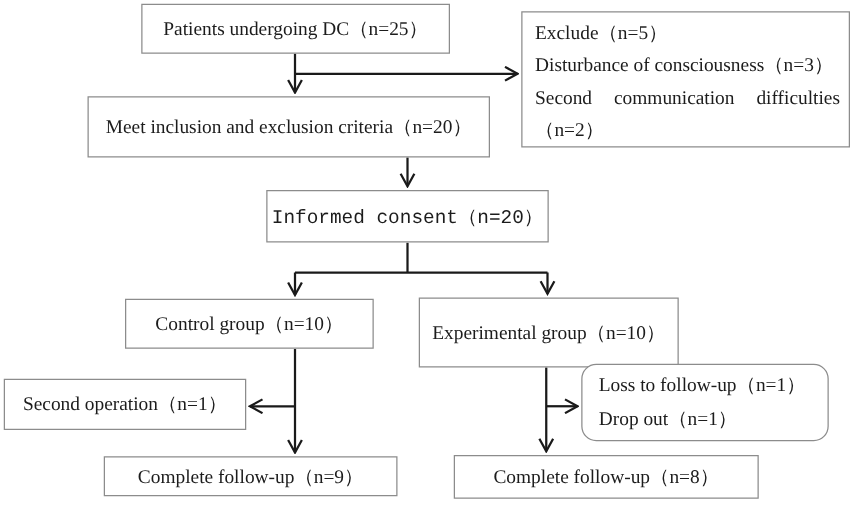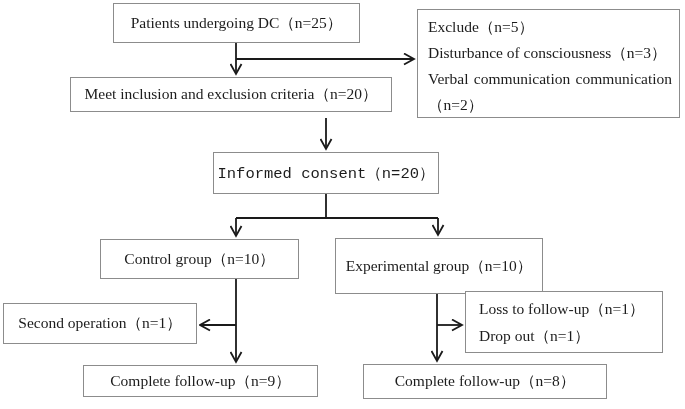--- a/index.html
+++ b/index.html
@@ -32,26 +32,26 @@
     white-space: nowrap;
     text-align: left;
   }
   .box.multiline {
     display: block;
     white-space: normal;
     text-align: left;
   }
   #box-patients   { left: 113px; top: 3px;   width: 247px; height: 40px; }
   #box-exclude    { left: 417px; top: 9px;   width: 263px; height: 109px; padding: 4px 7px 0 10px; line-height: 26px; }
-  #box-criteria   { left: 70px;  top: 77px;  width: 322px; height: 35px; }
+  #box-criteria   { left: 70px;  top: 77px;  width: 322px; height: 49px; }
   #box-consent    { left: 213px; top: 152px; width: 226px; height: 42px; font-family: Liberation Mono, monospace; }
   #box-control    { left: 100px; top: 239px; width: 199px; height: 40px; }
   #box-experimental { left: 335px; top: 238px; width: 208px; height: 56px; }
   #box-second-operation { left: 3px; top: 303px; width: 194px; height: 41px; }
-  #box-loss       { left: 465px; top: 291px; width: 198px; height: 62px; padding: 3px 12px 0 13px; line-height: 27px; }
+  #box-loss       { left: 465px; top: 291px; width: 198px; height: 62px; padding: 3px 12px 0 13px; line-height: 27px; border-radius: 12px; }
   #box-complete-control      { left: 83px;  top: 365px; width: 235px; height: 32px; }
   #box-complete-experimental { left: 363px; top: 364px; width: 244px; height: 35px; }
   .jline { text-align: justify; text-align-last: justify; }
 </style>
 </head>
 <body>
 
 <div class="canvas">
 
   <svg class="connectors" viewBox="0 0 685 409" xmlns="http://www.w3.org/2000/svg">
@@ -73,21 +73,21 @@
     <path d="M437 325 L462 325" marker-end="url(#ah)"></path>
   </svg>
 
   <div class="box" id="box-patients">
     <span>Patients undergoing DC（n=25）</span>
   </div>
 
   <div class="box multiline" id="box-exclude">
     <div>Exclude（n=5）</div>
     <div>Disturbance of consciousness（n=3）</div>
-    <div class="jline">Verbal communication communication</div>
+    <div class="jline">Second communication difficulties</div>
     <div>（n=2）</div>
   </div>
 
   <div class="box" id="box-criteria">
     <span>Meet inclusion and exclusion criteria（n=20）</span>
   </div>
 
   <div class="box" id="box-consent">
     <span>Informed consent（n=20）</span>
   </div>

